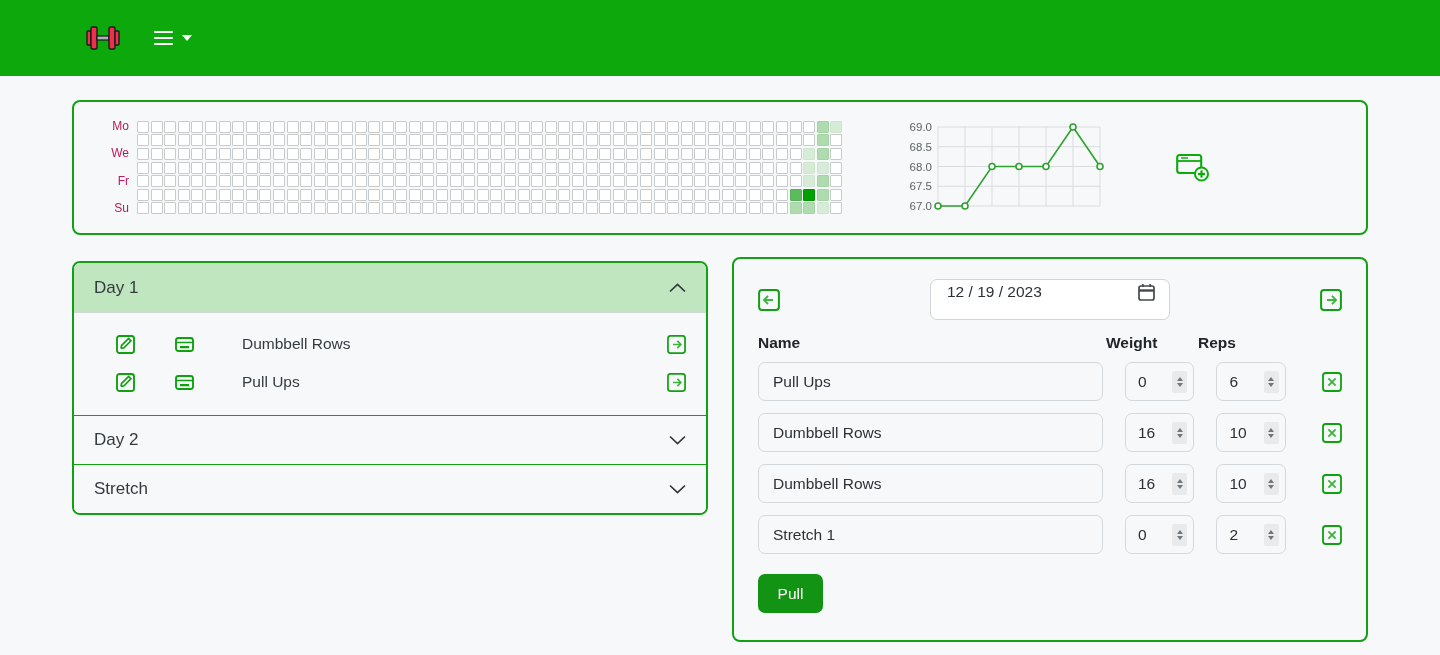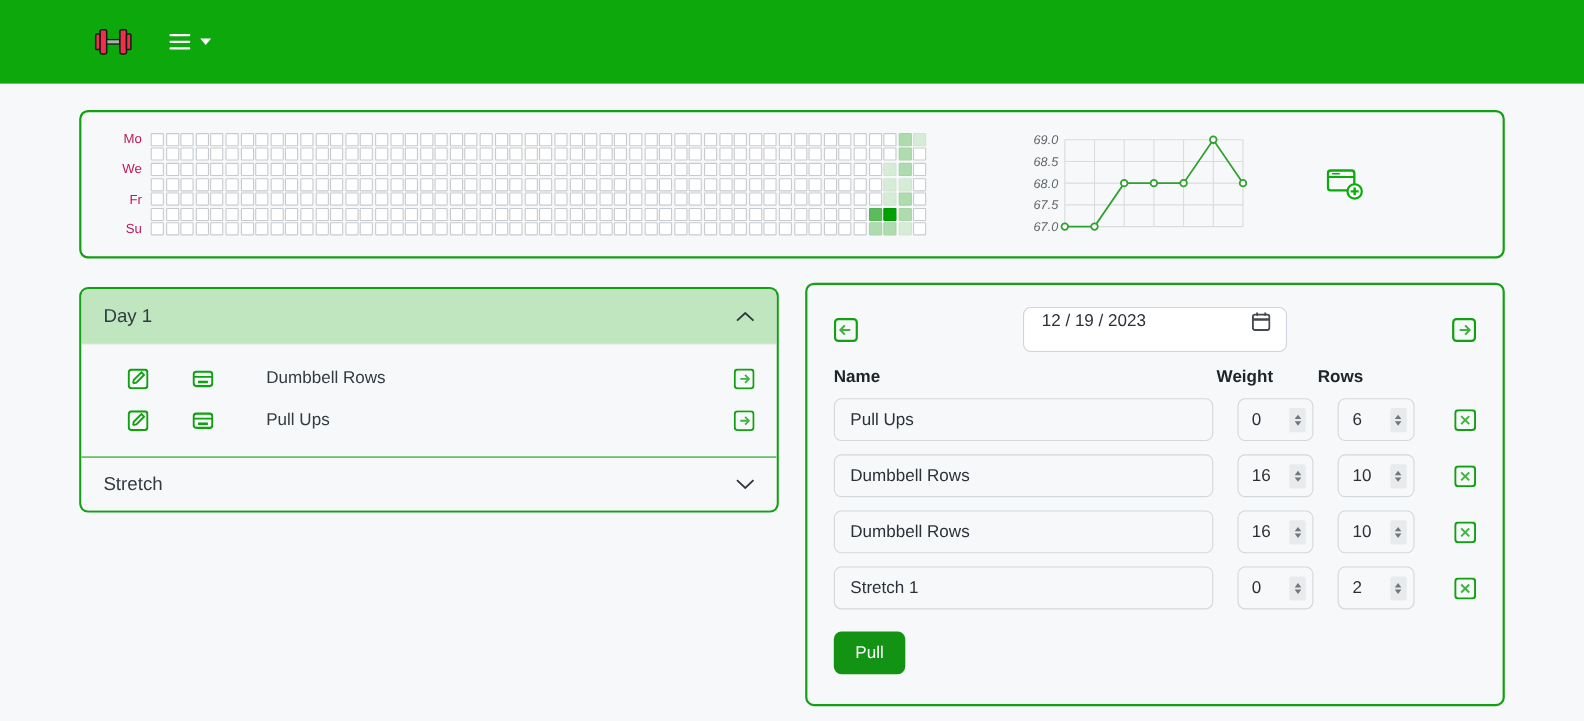--- a/index.html
+++ b/index.html
@@ -80,23 +80,22 @@
     border: 1px solid #c8cbce;
     border-radius: 1px;
   }
   .hm-cell.l1 { background: #d6ecd6; border-color: #cfe5cf; }
   .hm-cell.l2 { background: #aedcae; border-color: #a6d3a6; }
   .hm-cell.l3 { background: #5cbb5c; border-color: #54b254; }
   .hm-cell.l4 { background: #00a100; border-color: #009600; }
 
   
   .chart-wrap {
-    margin-left: 92px;
+    margin-left: 62px;
     position: relative;
-    font-style: italic;
   }
   .chart-svg { display: block; }
   .chart-svg .axis-label {
     font-family: "Liberation Sans", sans-serif;
     font-size: 11.5px;
     fill: #5e6469;
   }
   .chart-svg .gridline { stroke: #d9dcdf; stroke-width: 1; }
   .chart-svg .series-line { stroke: #2ea12e; stroke-width: 1.6; fill: none; }
   .chart-svg .point { fill: #ffffff; stroke: #2ea12e; stroke-width: 1.6; }
@@ -732,20 +731,26 @@
           </svg></span>
         <span class="ex-name">Pull Ups</span>
         <span class="ex-icon"><svg width="19" height="19" viewBox="0 0 22 22">
             <rect x="1.1" y="1.1" width="19.8" height="19.8" rx="3" fill="none" stroke="#11a011" stroke-width="2"></rect>
             <line x1="7" y1="11" x2="15.5" y2="11" stroke="#3cb33c" stroke-width="1.9"></line>
             <polyline points="12,6.8 16,11 12,15.2" fill="none" stroke="#3cb33c" stroke-width="1.9"></polyline>
           </svg></span>
       </div>
     </div>
     <div class="acc-header closed">
+      <span>Day 2</span>
+      <span><svg class="chev" viewBox="0 0 17 10">
+          <polyline points="1,1.5 8.5,8.5 16,1.5" fill="none" stroke="#33383d" stroke-width="1.7"></polyline>
+        </svg></span>
+    </div>
+    <div class="acc-header closed">
       <span>Stretch</span>
       <span><svg class="chev" viewBox="0 0 17 10">
           <polyline points="1,1.5 8.5,8.5 16,1.5" fill="none" stroke="#33383d" stroke-width="1.7"></polyline>
         </svg></span>
     </div>
   </div>
 
 <div class="card detail-card">
 
   <div class="date-bar">
@@ -774,21 +779,21 @@
         <rect x="1.1" y="1.1" width="19.8" height="19.8" rx="3" fill="none" stroke="#11a011" stroke-width="2"></rect>
         <line x1="7" y1="11" x2="15.5" y2="11" stroke="#3cb33c" stroke-width="1.9"></line>
         <polyline points="12,6.8 16,11 12,15.2" fill="none" stroke="#3cb33c" stroke-width="1.9"></polyline>
       </svg>
     </button>
   </div>
 
   <div class="tbl-head">
     <div class="col-name">Name</div>
     <div class="col-weight">Weight</div>
-    <div class="col-reps">Rows</div>
+    <div class="col-reps">Reps</div>
   </div>
 
   <div id="detail-rows">
       <div class="ex-form-row">
         <input class="txt-input" type="text" value="Pull Ups" style="">
         <div class="num-wrap">
           <span class="num-val">0</span>
           <span class="spin">
             <span class="up"></span>
             <span class="dn"></span>

